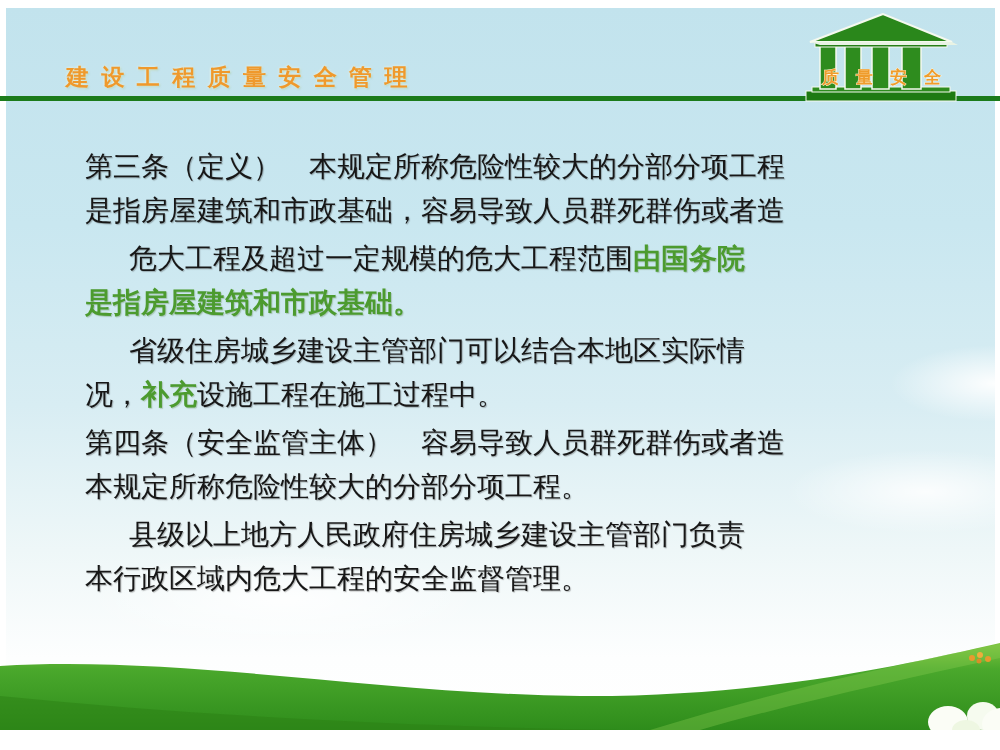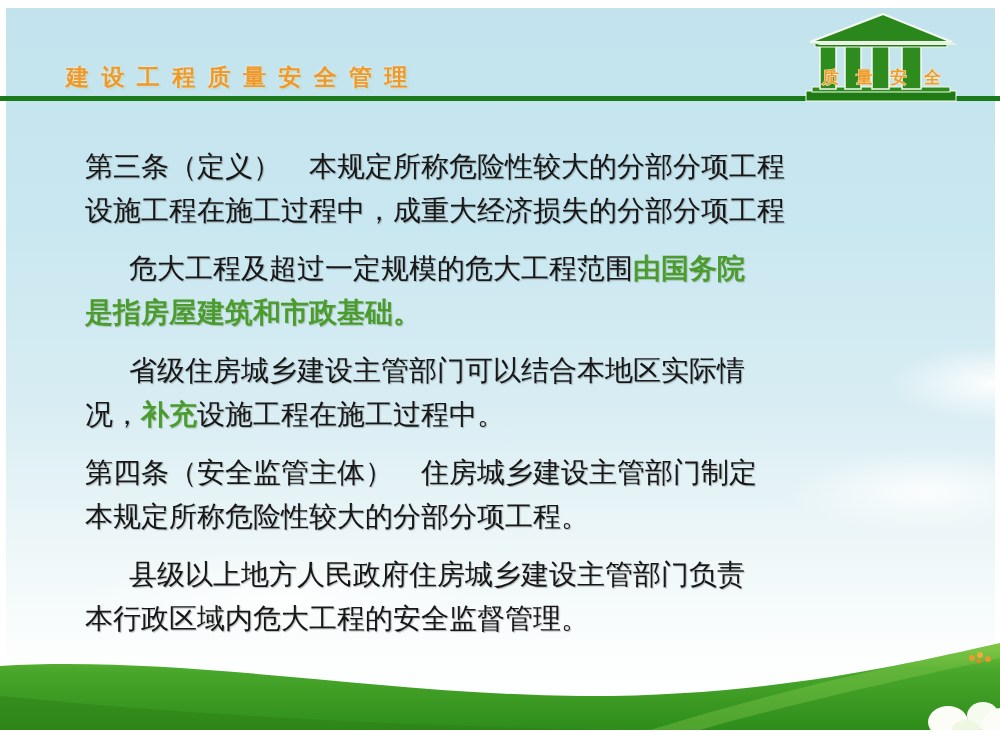--- a/index.html
+++ b/index.html
@@ -27,21 +27,21 @@
   }
 
   .divider { position:absolute; left:0; top:96px; width:1000px; height:5px; background:#1b7b1b; }
 
   .logo { position:absolute; left:800px; top:8px; width:160px; height:98px; }
 
   .content { position:absolute; left:85px; top:145px; width:870px;
              font-size:28px; line-height:44px; color:#171717;
              text-shadow:1px 1px 1px rgba(60,60,60,0.35); }
   .para { margin:0; }
-  .para + .para { margin-top:14px; }
+  .para + .para { margin-top:4px; }
   .line { white-space:nowrap; }
   .line.indent { text-indent:44px; }
   .hl { color:#4c9b2f; font-weight:bold;
         font-family:"Liberation Sans","DejaVu Sans",sans-serif;
         text-shadow:1px 1px 1px rgba(70,110,50,0.3); }
 
   .grass { position:absolute; left:0; bottom:0; width:1000px; height:102px; }
 </style>
 </head>
 <body>
@@ -69,32 +69,32 @@
 
       <polygon points="83,6 10,34 152,34" fill="#2a871b" stroke="#f5f9ef" stroke-width="2"></polygon>
       <polygon points="152,34 158,37 20,37 10,34" fill="#e9f3e4"></polygon>
     </g>
     <text x="22" y="75" font-size="17" font-weight="bold" letter-spacing="17" font-family="Liberation Sans, DejaVu Sans, sans-serif" fill="#ef9c2c" stroke="#fff8e0" stroke-width="0.8" style="paint-order:stroke">质量安全</text>
   </svg>
 
   <div class="content">
       <div class="para">
         <div class="line"><span class="seg">第三条（定义）　本规定所称危险性较大的分部分项工程</span></div>
-        <div class="line"><span class="seg">设施工程在施工过程中，成重大经济损失的分部分项工程</span></div>
+        <div class="line"><span class="seg">是指房屋建筑和市政基础，容易导致人员群死群伤或者造</span></div>
       </div>
       <div class="para">
         <div class="line indent"><span class="seg">危大工程及超过一定规模的危大工程范围</span><span class="hl">由国务院</span></div>
         <div class="line"><span class="hl">是指房屋建筑和市政基础。</span></div>
       </div>
       <div class="para">
         <div class="line indent"><span class="seg">省级住房城乡建设主管部门可以结合本地区实际情</span></div>
         <div class="line"><span class="seg">况，</span><span class="hl">补充</span><span class="seg">设施工程在施工过程中。</span></div>
       </div>
       <div class="para">
-        <div class="line"><span class="seg">第四条（安全监管主体）　住房城乡建设主管部门制定</span></div>
+        <div class="line"><span class="seg">第四条（安全监管主体）　容易导致人员群死群伤或者造</span></div>
         <div class="line"><span class="seg">本规定所称危险性较大的分部分项工程。</span></div>
       </div>
       <div class="para">
         <div class="line indent"><span class="seg">县级以上地方人民政府住房城乡建设主管部门负责</span></div>
         <div class="line"><span class="seg">本行政区域内危大工程的安全监督管理。</span></div>
       </div>
     </div>
 
   <svg class="grass" viewBox="0 0 1000 102" preserveAspectRatio="none" xmlns="http://www.w3.org/2000/svg">
     <defs>

